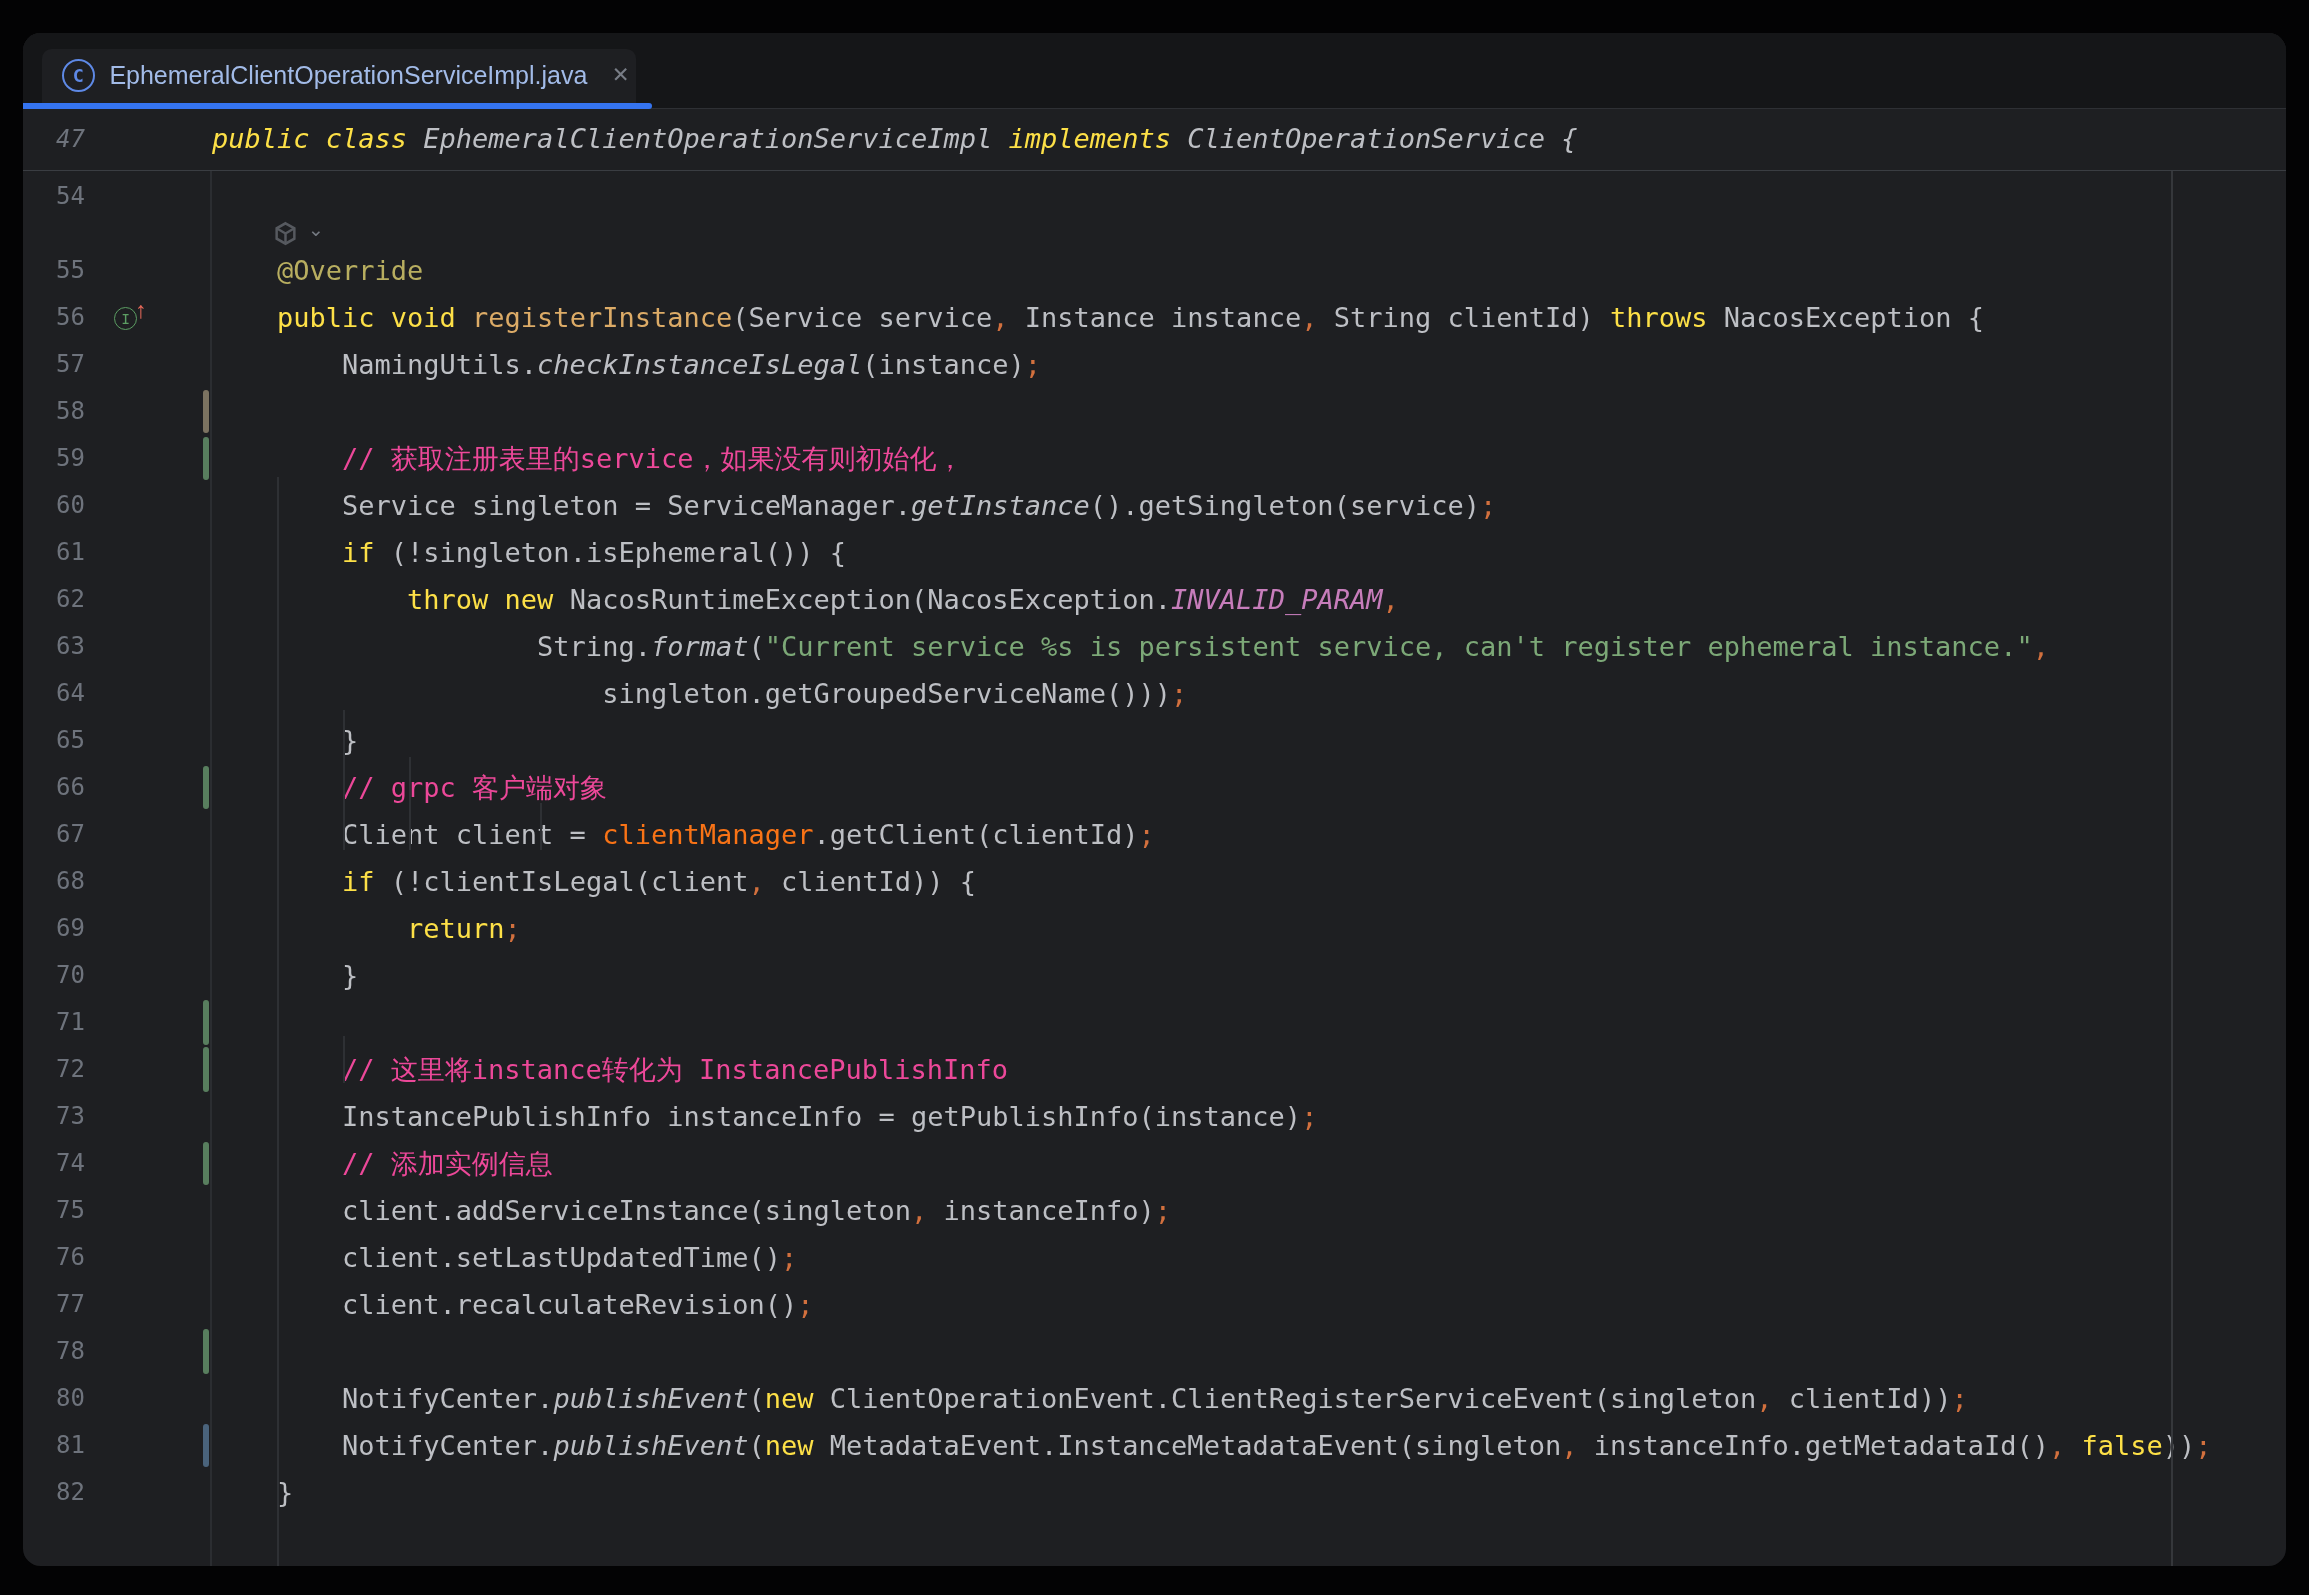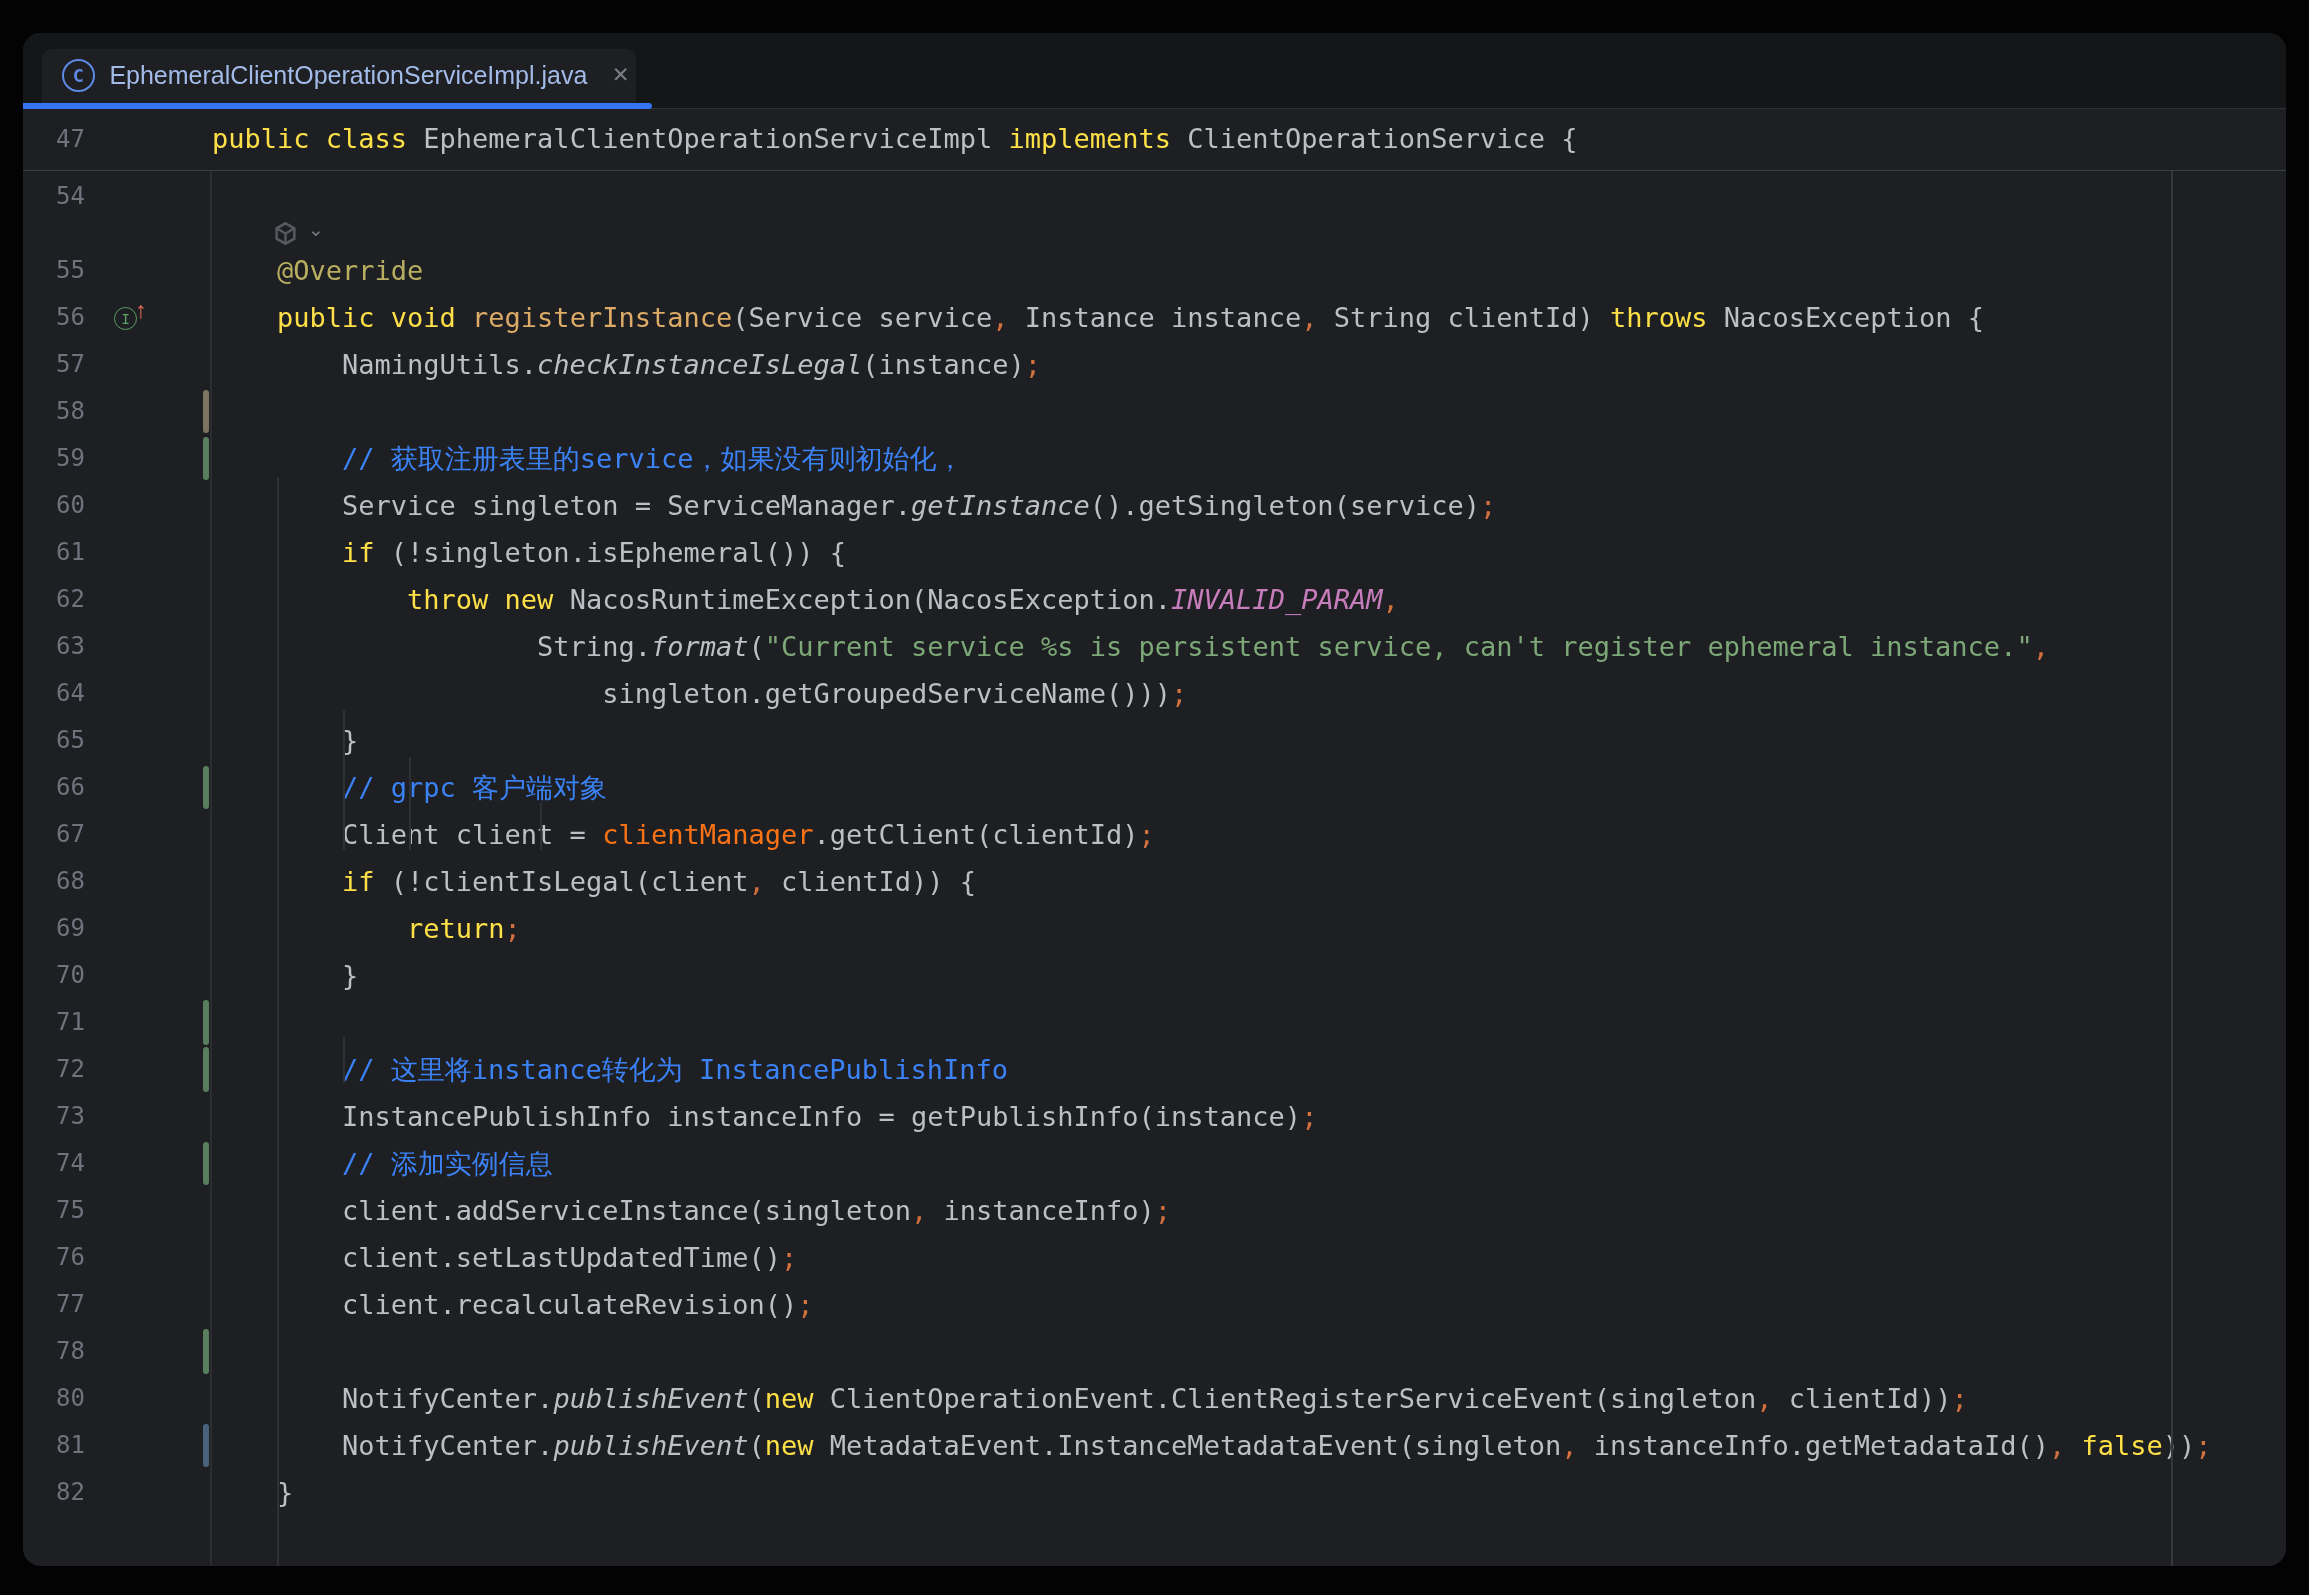--- a/index.html
+++ b/index.html
@@ -29,21 +29,21 @@
   }
   .tab-label{color:#a2bbe8;font-size:25px;white-space:nowrap;text-align:right;}
   .tab-close{color:#787d86;font-size:21.3px;margin-left:9.7px;line-height:1;}
   .tab-underline{
     position:absolute;left:0;top:70px;width:629px;height:5.8px;
     background:#3574f0;border-radius:0 2.9px 2.9px 0;
   }
   
   .sticky-row{
     position:absolute;left:0;top:76px;width:100%;height:62px;
-    background:#1e1f22;border-bottom:1.9px solid #3a3d42;box-sizing:border-box;z-index:5;
+    background:#1e1f22;border-bottom:1.9px solid #3a3d42;box-sizing:border-box;z-index:5;font-style:italic;
   }
   .sticky-row .lnum{line-height:60px;}
   .sticky-row .code{line-height:60px;}
   
   .code-area{position:absolute;left:0;top:140px;width:100%;}
   .row{position:relative;height:47px;}
   .inlay-row{position:relative;height:27px;}
   .lnum{
     position:absolute;left:0;top:0;width:62px;text-align:right;
     color:#6e737c;font-size:24px;line-height:47px;
@@ -52,21 +52,21 @@
   .code{
     position:absolute;left:189px;top:0;white-space:pre;line-height:47px;
     font-family:"DejaVu Sans Mono", monospace;font-size:27px;color:#bdbfc4;
   }
   
   .tk-kw{color:#fde047;}
   .tk-pl{color:#bdbfc4;}
   .tk-decl{color:#dcab67;}
   .tk-ann{color:#b8ae60;}
   .tk-str{color:#7ca877;}
-  .tk-cm{color:#3b82f6;}
+  .tk-cm{color:#ec4899;}
   .tk-const{color:#c77dbb;font-style:italic;text-align:right;}
   .tk-field{color:#f97316;}
   .tk-pu{color:#d2703e;}
   .tk-call{color:#bdbfc4;font-style:italic;}
   
   .marker{position:absolute;left:180px;top:1.9px;width:5.8px;height:43px;border-radius:2.9px;}
   .marker.modified{background:#7c7361;}
   .marker.added{background:#587e5e;}
   .marker.changed{background:#4a637c;}
   .marker.tall{height:45px;top:1px;border-radius:2.9px;}

